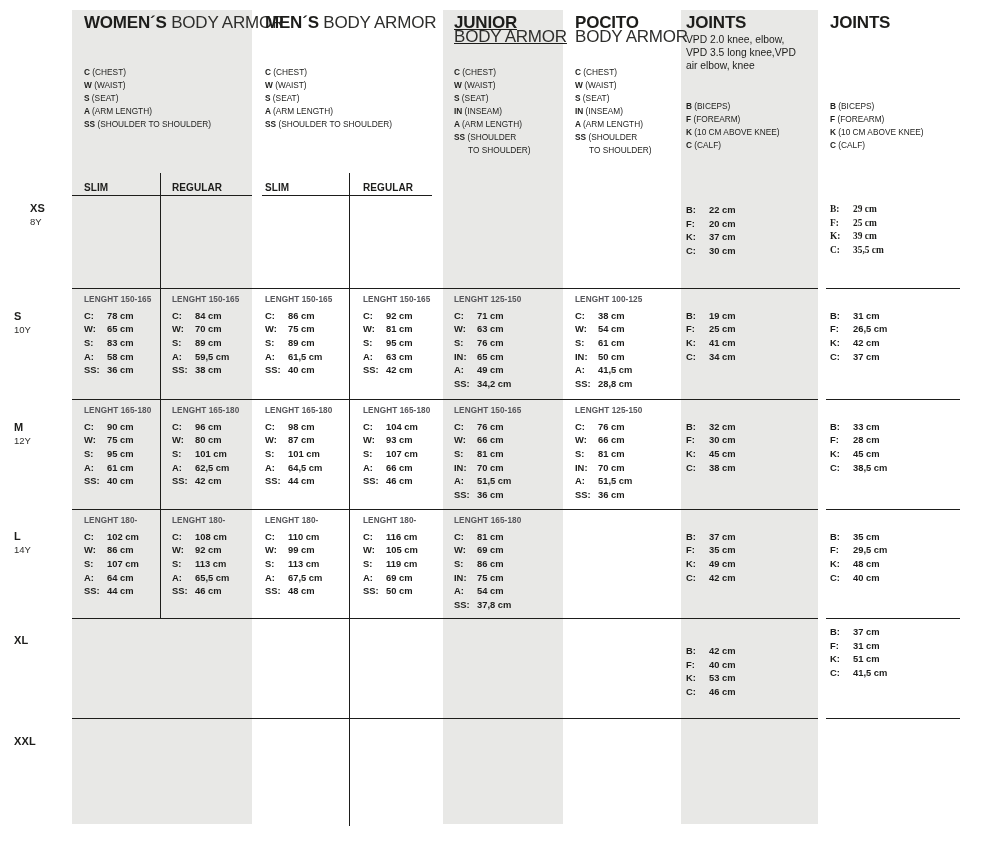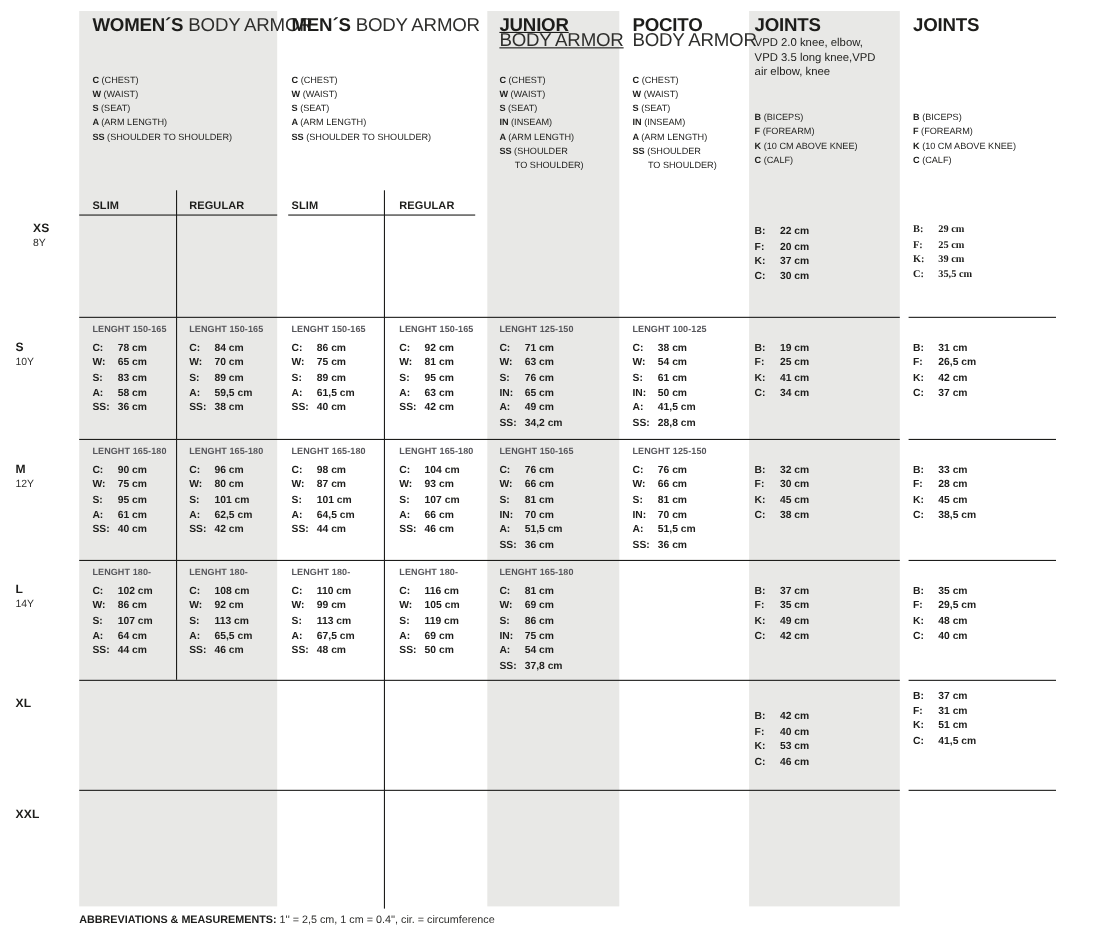--- a/index.html
+++ b/index.html
@@ -373,14 +373,13 @@
         <div class="mline"><span class="mkey">C:</span><span>46 cm</span></div>
       </div>
       <div class="cell" style="left: 830px; top: 625px;">
         <div class="mline"><span class="mkey">B:</span><span>37 cm</span></div>
         <div class="mline"><span class="mkey">F:</span><span>31 cm</span></div>
         <div class="mline"><span class="mkey">K:</span><span>51 cm</span></div>
         <div class="mline"><span class="mkey">C:</span><span>41,5 cm</span></div>
       </div>
     </div>
 
-  <div class="footer"><span class="fb">ABBREVIATIONS &amp; MEASUREMENTS:</span><span> 1'' = 2,5 cm, 1 cm = 0.4'', cir. = circumference</span></div>
 </div>
 
 </body></html>

